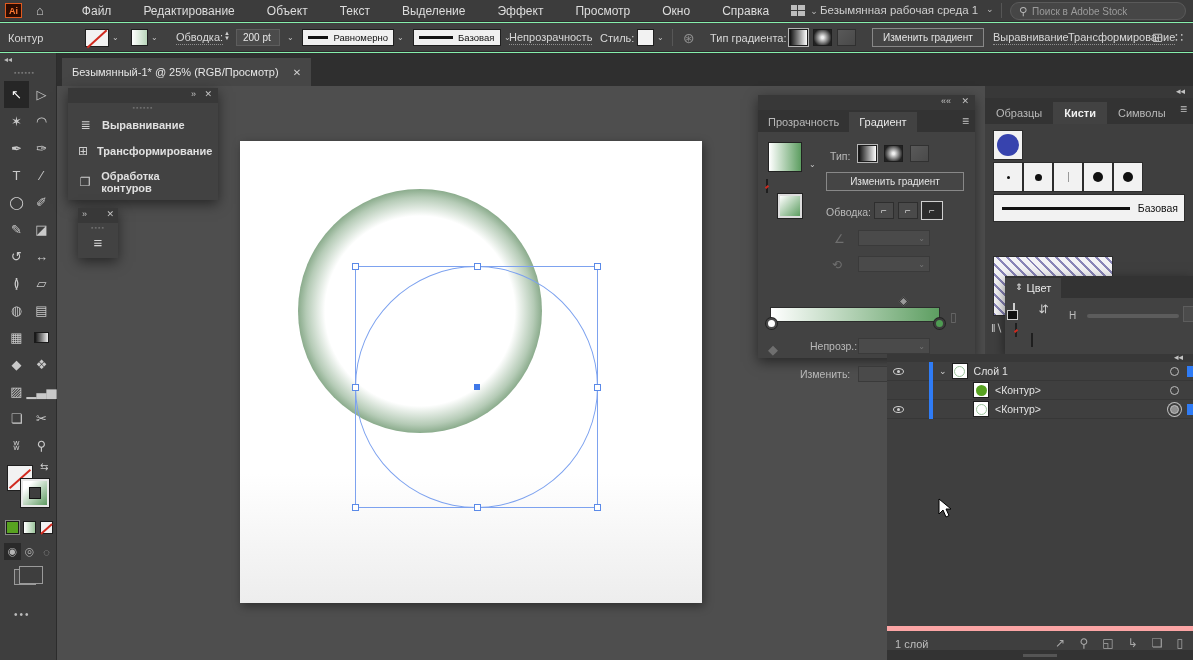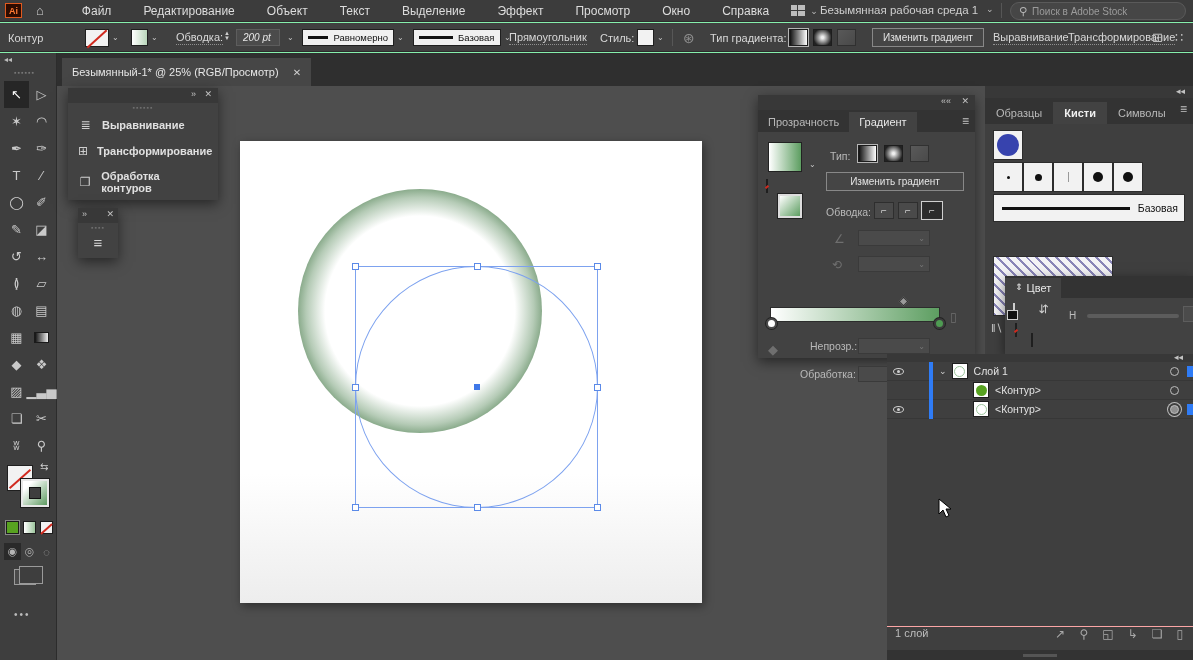--- a/index.html
+++ b/index.html
@@ -178,21 +178,21 @@
   .lcolor { width:4px; height:19px; background:#2f7cf6; }
   .lthumb { width:16px; height:16px; background:#fff; border:1px solid #1e1e1e; margin:0 6px 0 0;
             display:flex; align-items:center; justify-content:center; }
   .lthumb .circ { width:11px; height:11px; border-radius:50%; }
   .llabel { color:#e2e2e2; font-size:10.5px; }
   .ltarget { position:absolute; right:14px; width:9px; height:9px; border:1px solid #bdbdbd;
              border-radius:50%; }
   .ltarget.double { box-shadow:0 0 0 2px #3f3f3f,0 0 0 3px #bdbdbd; background:#8f8f8f; }
   .lbadge { position:absolute; right:0px; width:6px; height:11px; background:#2f7cf6; }
   #layers-footer { position:absolute; left:0; bottom:10px; width:100%; height:24px;
-                   border-top:1px solid #fca5a5; display:flex; align-items:flex-start; }
+                   border-top:5px solid #fca5a5; display:flex; align-items:flex-end; }
   .lf-icon { color:#a8a8a8; font-size:12px; margin-left:14px; }
   #layers-resize { position:absolute; left:0; bottom:0; width:100%; height:10px; background:#333; }
   #layers-resize::after { content:""; position:absolute; left:50%; top:4px; width:34px; height:3px;
                           margin-left:-17px; background:#555; }
 
   
   #cursor { left:938px; top:498px; width:15px; height:21px; }
 </style>
 </head>
 <body>
@@ -244,41 +244,41 @@
       <span class="mini-chev">⌄</span>
     </div>
     <div class="cb" style="left:176px;">
         <span class="dotted-u">Обводка:</span>
       </div>
     <div class="cb stepper" style="left:224px;top:8px;height:14px;">
         <span>▲</span>
         <span>▼</span>
       </div>
     <div class="cb" style="left:236px;">
-        <span class="dark-field" style="width:44px;font-style:italic;">200 pt</span>
+        <span class="dark-field" style="width:44px;">200 pt</span>
       </div>
     <div class="cb" style="left:284px;">
         <span class="mini-chev">⌄</span>
       </div>
     <div class="cb" style="left:302px;">
       <span class="white-dd" style="width:92px;">
           <span class="dd-line"></span>
           <span style="font-size:9.5px;">Равномерно</span>
         </span>
       <span class="mini-chev">⌄</span>
     </div>
     <div class="cb" style="left:413px;">
       <span class="white-dd" style="width:88px;">
           <span class="dd-line"></span>
           <span style="font-size:9.5px;">Базовая</span>
         </span>
       <span class="mini-chev">⌄</span>
     </div>
     <div class="cb" style="left:509px;">
-        <span class="dotted-u">Прямоугольник</span>
+        <span class="dotted-u">Непрозрачность</span>
       </div>
     <div class="cb" style="left:600px;">
         <span>Стиль:</span>
       </div>
     <div class="cb" style="left:637px;">
       <span class="swatch" style="width:17px;height:17px;"></span>
       <span class="mini-chev">⌄</span>
     </div>
     <div class="cb" style="left:672px;">
         <span style="width:1px;height:17px;background:#575757;display:inline-block;"></span>
@@ -450,21 +450,21 @@
       <span class="abs disabled" style="left:74px;top:126px;font-size:12px;">⟲</span>
       <span class="abs gray-dd" style="left:100px;top:124px;">⌄</span>
       <div id="grad-slider"></div>
       <span id="gmid" class="abs"></span>
       <span id="gstop-white" class="gstop"></span>
       <span id="gstop-green" class="gstop"></span>
       <span class="abs disabled" style="left:192px;top:178px;font-size:12px;">▯</span>
       <span class="abs disabled" style="left:10px;top:210px;font-size:13px;">◆</span>
       <span class="abs glabel disabled" style="left:52px;top:208px;">Непрозр.:</span>
       <span class="abs gray-dd" style="left:100px;top:206px;">⌄</span>
-      <span class="abs glabel disabled" style="left:42px;top:236px;">Обработка:</span>
+      <span class="abs glabel disabled" style="left:42px;top:236px;">Изменить:</span>
       <span class="abs gray-dd" style="left:100px;top:234px;">⌄</span>
     </div>
   </div>
 
   <div class="fpanel" style="left:985px;top:86px;width:208px;height:270px;box-shadow:none;background:#3f3f3f;">
     <div style="height:12px;background:#383838;position:relative;">
       <span class="fhead-ctl" style="right:8px;top:0;">◂◂</span>
     </div>
     <div id="dock-tabs">
       <span class="dtab">Образцы</span>

